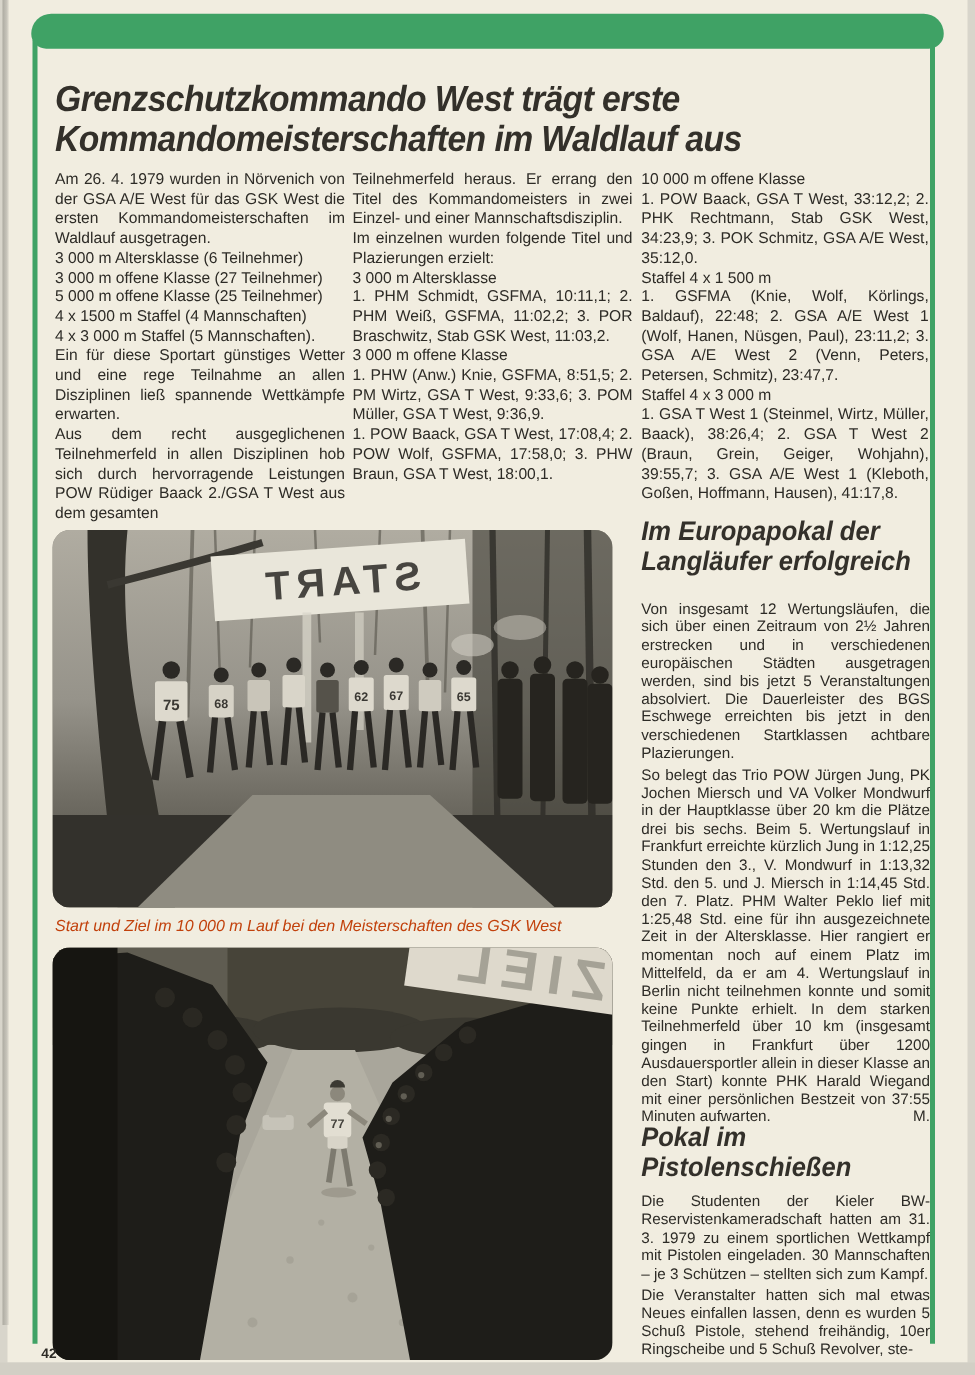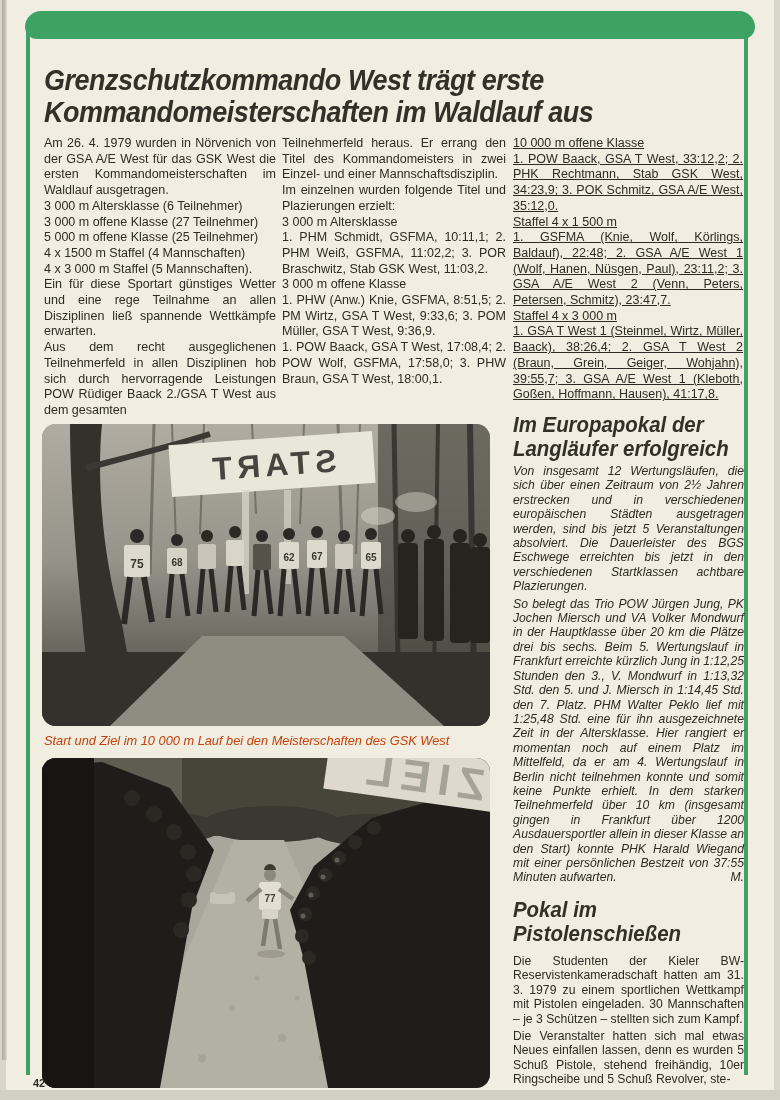--- a/index.html
+++ b/index.html
@@ -31,21 +31,21 @@
     font-size:29px;line-height:32px;letter-spacing:-0.5px;
     color:#33302a;white-space:nowrap;
     transform:scaleX(.93);transform-origin:left top;
   }
   .col{
     position:absolute;top:136px;
     font-size:12.5px;line-height:15.7px;text-align:justify;color:#2d2b26;
   }
   .col-1{left:44px;width:232px;}
   .col-2{left:282px;width:224px;}
-  .col-3{left:513px;width:230px;text-decoration:underline;}
+  .col-3{left:513px;width:230px;}
   .col p{margin:0;}
   .disc-line{text-align:left;}
   .sec-head{margin-top:8px;text-align:left;}
 
   .photo{
     position:absolute;left:42px;width:448px;
     border-radius:14px;overflow:hidden;background:#8a877d;
   }
   .photo svg{display:block;}
   .photo-1{top:424px;height:302px;}
@@ -60,21 +60,21 @@
     font-weight:bold;font-style:italic;
     font-size:21.5px;line-height:23.5px;color:#33302a;white-space:nowrap;
     transform:scaleX(.95);transform-origin:left top;
   }
   .sec-title.europa{top:414px;}
   .sec-title.pokal{top:899px;}
   .right-body{
     position:absolute;left:513px;width:231px;
     font-size:12.2px;line-height:14.4px;text-align:justify;color:#2d2b26;
   }
-  .right-body.europa{top:464px;font-style:italic;}
+  .right-body.europa{top:480px;}
   .right-body.pokal{top:954px;}
   .right-body p{margin:0 0 3px 0;}
   .m-byline{float:right;font-weight:normal;}
 
   .pagenum{
     position:absolute;left:33px;top:1077px;
     font-size:11px;font-weight:bold;color:#2d2b26;
   }
   .bottom-strip{
     position:absolute;left:0;top:1090px;width:780px;height:10px;

